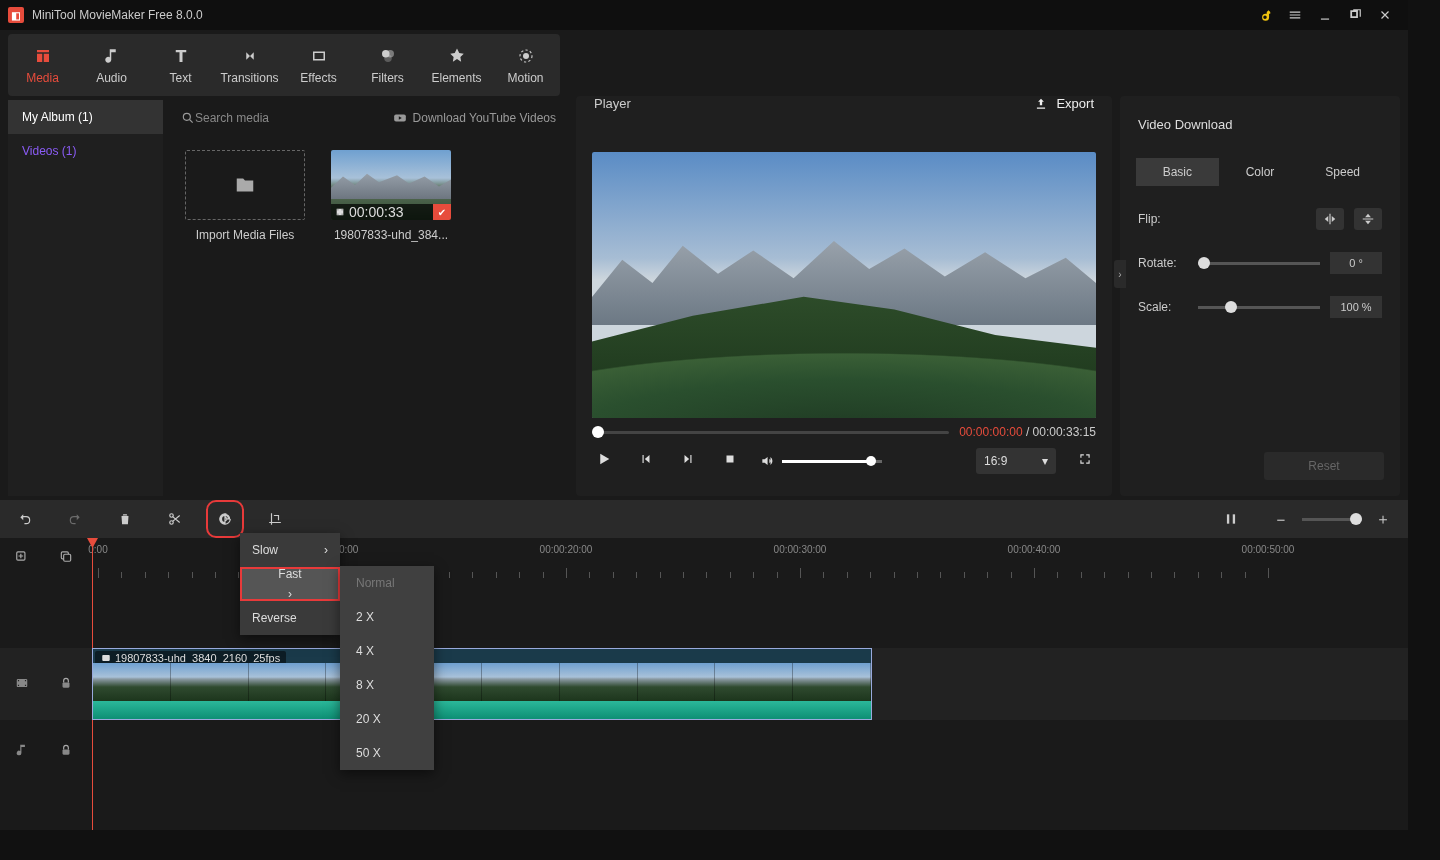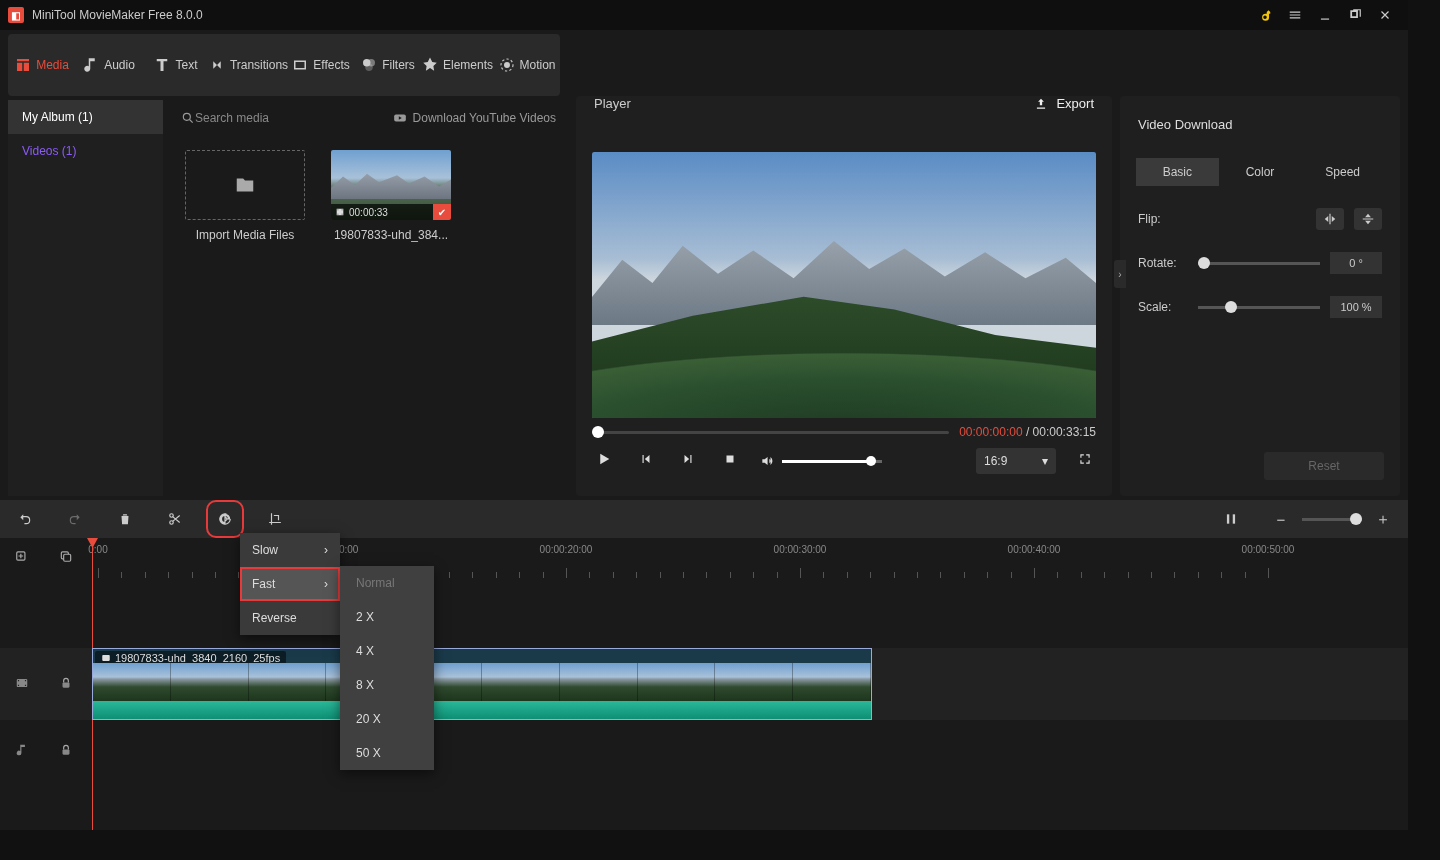--- a/index.html
+++ b/index.html
@@ -5,21 +5,21 @@
 * { margin: 0; padding: 0; box-sizing: border-box; font-family: "Segoe UI", Arial, sans-serif; user-select: none; }
 html, body { width: 1440px; height: 860px; background: #111; overflow: hidden; }
 .window { width: 1408px; height: 830px; background: #1a1a1a; color: #ddd; display: flex; flex-direction: column; position: relative; }
 .titlebar { height: 30px; background: #0f0f0f; display: flex; align-items: center; padding: 0 8px; font-size: 12px; color: #ccc; }
 .titlebar .logo { width: 16px; height: 16px; background: #e74c3c; border-radius: 2px; margin-right: 8px; display:flex; align-items:center; justify-content:center; font-size:10px; color:white; font-weight:bold;}
 .titlebar .spacer { flex: 1; }
 .titlebar .win-icon { width: 30px; height: 30px; display: flex; align-items: center; justify-content: center; color: #ccc; cursor: pointer; }
 .key-icon { color: #f1c40f; }
 
 .ribbon { height: 62px; background: #2a2a2a; display: flex; align-items: stretch; padding: 0 0; margin: 4px 8px 0 8px; border-radius: 4px; width: 552px;}
-.ribbon .item { width: 78px; display: flex; flex-direction: row; align-items: center; justify-content: center; gap: 4px; font-size: 12px; color: #ccc; cursor: pointer; }
+.ribbon .item { width: 78px; display: flex; flex-direction: column; align-items: center; justify-content: center; gap: 4px; font-size: 12px; color: #ccc; cursor: pointer; }
 .ribbon .item.active { color: #e74c3c; }
 .ribbon .item .ic { font-size: 18px; height: 22px; display:flex; align-items:center; }
 
 .mid { display: flex; flex: 0 0 400px; padding: 0 8px; gap: 8px; }
 
 .left-pane { width: 560px; display: flex; flex-direction: column; }
 .media-row { display: flex; height: 396px; margin-top: 4px; justify-content: center;}
 .sidebar { width: 155px; background: #1f1f1f; display: flex; flex-direction: column; font-size: 12px; }
 .sidebar .sbitem { padding: 10px 14px; color: #8b5cf6; cursor: pointer; }
 .sidebar .sbitem.active { background: #333; color: #fff; }
@@ -29,21 +29,21 @@
 .media-top .search { display:flex; align-items:center; }
 .media-top .spacer { flex:1; }
 .media-grid { flex:1; display:flex; padding: 14px; gap: 22px; align-items: flex-start; }
 .tile { width: 124px; display:flex; flex-direction:column; align-items:center; gap:8px; font-size:12px; color:#ccc; }
 .tile .thumb { width: 120px; height: 70px; border-radius: 2px; }
 .tile.import .thumb { border: 1.5px dashed #666; display:flex; align-items:center; justify-content:center; color:#aaa; font-size:22px;}
 .tile .caption { width: 120px; text-align:center; white-space:nowrap; overflow:hidden; text-overflow:ellipsis; }
 .vid-thumb { position:relative; overflow:hidden; }
 .vid-thumb .sky { position:absolute; inset:0; background: linear-gradient(#6fa0d0, #a8c1d9 40%, #5a6f59 55%, #2f4a2f 100%); }
 .vid-thumb .mtn { position:absolute; left:0; right:0; top:30%; height:40%; background: linear-gradient(#9aa3ad,#6d7680); clip-path: polygon(0 60%, 10% 20%, 20% 50%, 30% 10%, 40% 40%, 55% 15%, 65% 45%, 78% 20%, 90% 55%, 100% 30%, 100% 100%, 0 100%); }
-.vid-thumb .durbar { position:absolute; bottom:0; left:0; right:0; height:16px; background:rgba(0,0,0,.7); display:flex; align-items:center; gap:4px; padding:0 4px; font-size:10px; color:#ddd;}
+.vid-thumb .durbar { position:absolute; bottom:0; left:0; right:0; height:16px; background:rgba(0,0,0,.7); display:flex; align-items:center; gap:4px; padding:0 4px; font-size:14px; color:#ddd;}
 .vid-thumb .check { position:absolute; bottom:0; right:0; width:18px; height:16px; background:#e74c3c; display:flex; align-items:center; justify-content:center; color:white; font-size:10px;}
 
 .player-pane { flex: 1; background: #1f1f1f; display:flex; flex-direction:column; border-radius:4px; margin-top:0; }
 .player-head { height: 56px; display:flex; align-items:flex-start; padding: 0 18px; font-size:13px; color:#ccc; }
 .player-head .spacer { flex:1; }
 .player-head .export { display:flex; align-items:center; gap:8px; cursor:pointer; color:#eee; }
 .player-vid { flex:1; margin: 0 16px; position:relative; background:#000; overflow:hidden; border-radius:2px;}
 .player-vid .sky { position:absolute; inset:0; background: linear-gradient(#5a8cc5, #a7bdd4 40%, #cdd6dd 48%); }
 .player-vid .far-mtn { position:absolute; left:0; right:0; top:30%; height:35%; background:linear-gradient(#9da6af,#6c7884); clip-path: polygon(0 70%, 6% 30%, 12% 55%, 18% 15%, 25% 45%, 32% 20%, 40% 50%, 48% 10%, 55% 40%, 62% 18%, 70% 48%, 78% 22%, 86% 50%, 94% 28%, 100% 55%, 100% 100%, 0 100%);}
 .player-vid .hill { position:absolute; left:0; right:0; top:52%; bottom:0; background: radial-gradient(ellipse 130% 100% at 50% 110%, #1f3a23, #2a4f2e 40%, #3a5f36 60%, transparent 61%), linear-gradient(#2e4d2a, #1a331a); clip-path: polygon(0 40%, 20% 20%, 42% 5%, 60% 15%, 80% 35%, 100% 45%, 100% 100%, 0 100%);}
@@ -107,21 +107,21 @@
 .vtrack { position:absolute; left:0; top:110px; height:72px; right:0; background:#222;}
 .clip { position:absolute; left:4px; top:0; height:72px; width:780px; border:1px solid #9ad; background:#1a3a4a; display:flex; flex-direction:column;}
 .clip .label { position:absolute; left:2px; top:2px; background:rgba(0,0,0,.5); padding:1px 6px; font-size:11px; border-radius:2px; display:flex; align-items:center; gap:4px;}
 .clip .frames { position:absolute; left:0; right:0; top:14px; height:40px; display:flex;}
 .clip .frames .f { flex:1; background: linear-gradient(#6fa0d0 0%, #a8c1d9 35%, #8b9aa4 40%, #2f4a2f 60%, #1a331a 100%); border-right:1px solid rgba(0,0,0,.3);}
 .clip .audio { position:absolute; left:0; right:0; bottom:0; height:18px; background: linear-gradient(#2bb89a,#0d8f74);}
 
 .speed-menu { position:absolute; left:240px; top:533px; width:100px; background:#3a3a3a; box-shadow:0 4px 12px rgba(0,0,0,.5); font-size:12px; z-index:10;}
 .speed-menu .mi { height:34px; display:flex; align-items:center; justify-content:space-between; padding:0 12px; color:#ddd; cursor:pointer;}
 .speed-menu .mi.hov { background:#555;}
-.speed-menu .mi.hl { outline:2px solid #e83a3a; outline-offset:-2px;}
+.speed-menu .mi.hl { outline:2px solid #e83a3a; outline-offset:-2px;flex-direction:column;}
 .sub-menu { position:absolute; left:340px; top:566px; width:94px; background:#404040; box-shadow:0 4px 12px rgba(0,0,0,.5); font-size:12px; z-index:11;}
 .sub-menu .si { height:34px; display:flex; align-items:center; padding:0 16px; color:#ddd; cursor:pointer;}
 .sub-menu .si.disabled { color:#777; cursor:default;}
 
 svg.ic-svg { width:18px; height:18px; fill:currentColor; }
 svg.ic-sm { width:14px; height:14px; fill:currentColor; }
 </style>
 </head>
 <body>
 

